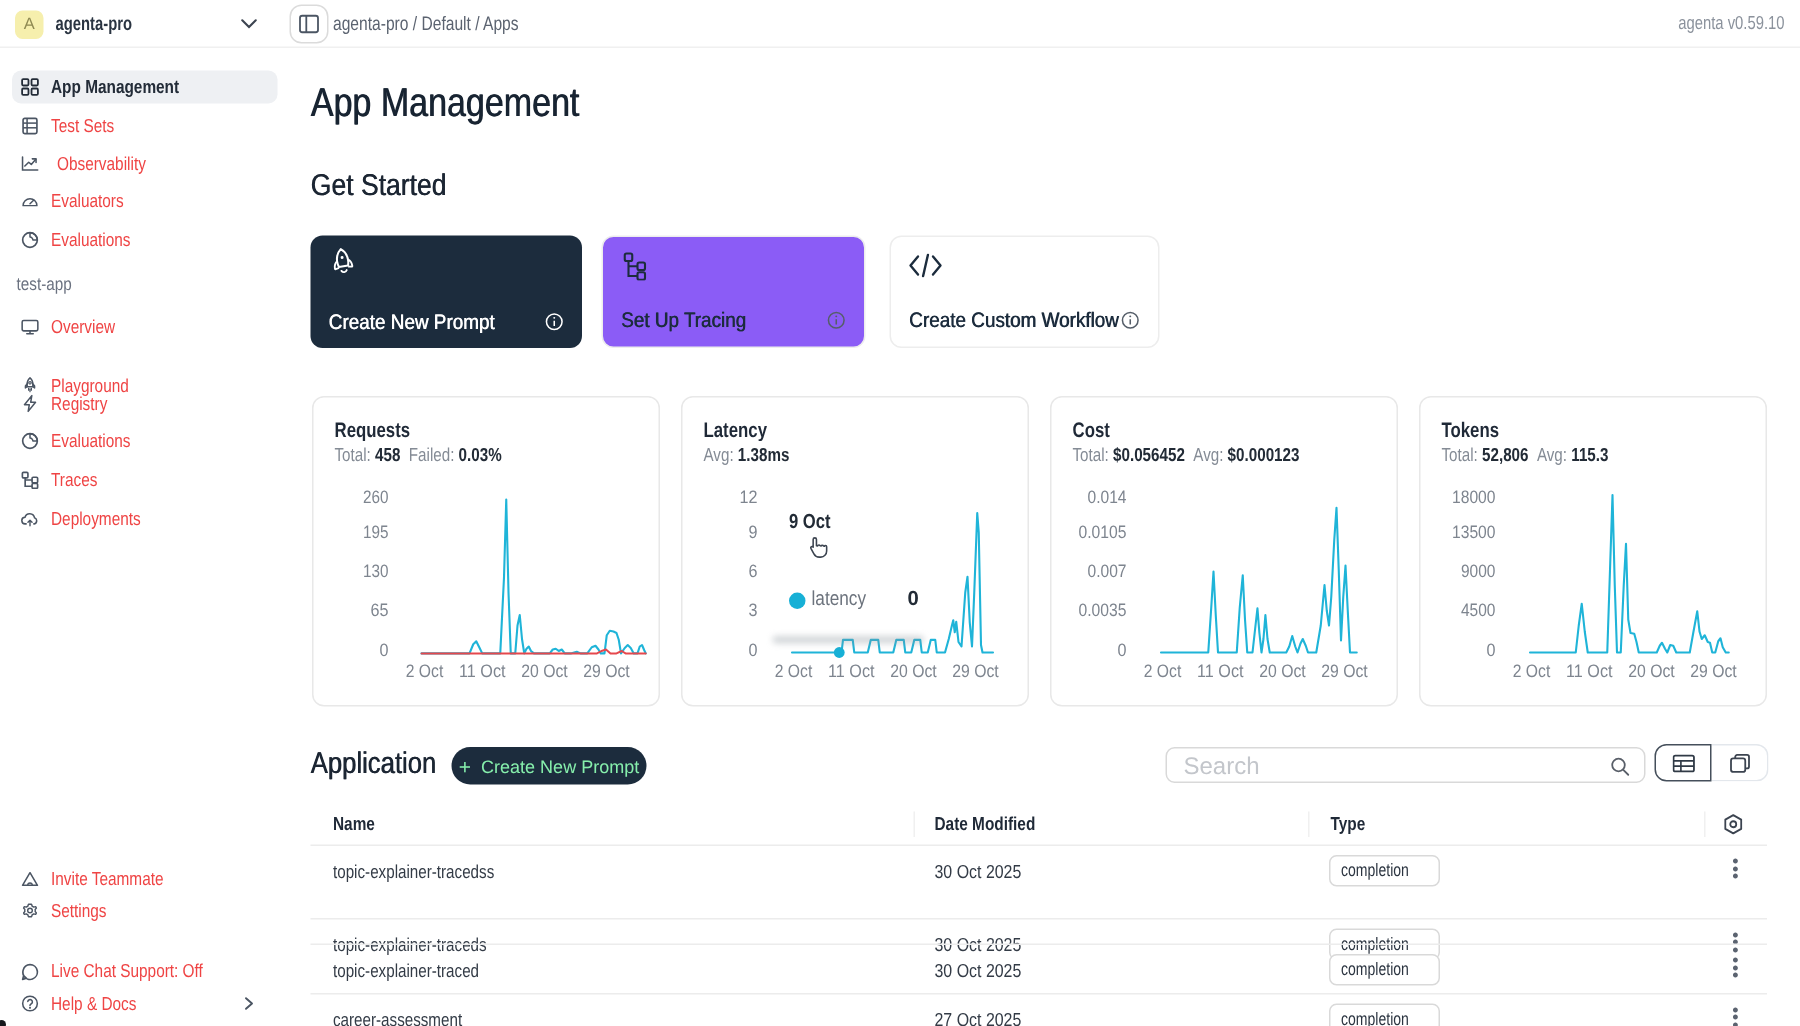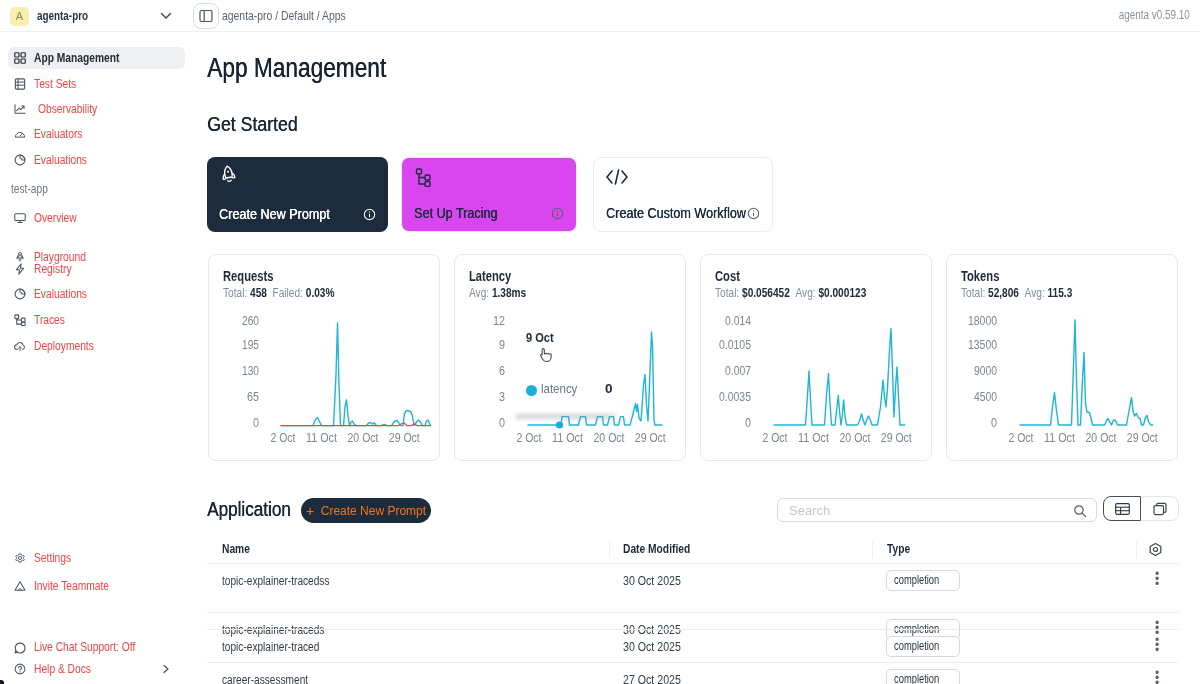--- a/index.html
+++ b/index.html
@@ -21,32 +21,32 @@
   .nav-label { position:absolute; left:11px; font-size:12px; color:#6b7280; transform:scaleX(0.85); transform-origin:0 0; }
   
   #h1 { position:absolute; left:207px; top:53px; font-size:27px; font-weight:normal; text-shadow:0.55px 0 0 #182432; color:#182432; transform:scaleX(0.84); transform-origin:0 0; white-space:nowrap; }
   #h2 { position:absolute; left:207px; top:113px; font-size:20px; font-weight:normal; text-shadow:0.45px 0 0 #1c2633; color:#1c2633; transform:scaleX(0.885); transform-origin:0 0; white-space:nowrap; }
   #h3 { position:absolute; left:207px; top:498px; font-size:20px; font-weight:normal; text-shadow:0.45px 0 0 #1c2633; color:#1c2633; transform:scaleX(0.855); transform-origin:0 0; white-space:nowrap; }
   
   .gs { position:absolute; top:157px; height:75px; border-radius:8px; }
   .gs .ttl { position:absolute; left:12px; bottom:10px; font-size:14px; font-weight:normal; text-shadow:0.4px 0 0 currentColor; transform:scaleX(0.90); transform-origin:0 100%; white-space:nowrap; }
   .gs .info { position:absolute; right:12px; bottom:11px; width:13px; height:13px; }
   #gs1 { left:207px; width:181px; background:#1c2c3d; color:#fff; }
-  #gs2 { left:401px; width:176px; background:#d946ef; border:1px solid #ededed; color:#1c2c3d; }
+  #gs2 { left:401px; width:176px; background:#8b5cf6; border:1px solid #ededed; color:#1c2c3d; }
   #gs3 { left:593px; width:180px; background:#fff; border:1px solid #ededed; color:#1c2c3d; }
   
-  .sc { position:absolute; top:254px; width:232px; height:207px; background:#fff; border:1px solid #e8e8e8; border-radius:8px; }
+  .sc { position:absolute; top:264px; width:232px; height:207px; background:#fff; border:1px solid #e8e8e8; border-radius:8px; }
   .sc .t { position:absolute; left:14px; top:13px; font-size:14px; font-weight:bold; color:#1f2937; transform:scaleX(0.8); transform-origin:0 0; white-space:nowrap; }
   .sc .s { position:absolute; left:14px; top:31px; font-size:12.5px; color:#848b95; transform:scaleX(0.81); transform-origin:0 0; white-space:nowrap; }
   .sc .s b { color:#222b36; }
   .sc svg.chart { position:absolute; left:0; top:0; }
   
-  #newbtn { position:absolute; left:301px; top:498px; width:130px; height:25px; background:#1c2c3d; border-radius:13px; color:#f97316; font-size:12px; text-align:center; line-height:25px; }
+  #newbtn { position:absolute; left:301px; top:498px; width:130px; height:25px; background:#1c2c3d; border-radius:13px; color:#86efac; font-size:12px; text-align:center; line-height:25px; }
   #search { position:absolute; left:777px; top:498px; width:320px; height:24px; border:1px solid #d9d9d9; border-radius:6px; background:#fff; }
-  #search .ph { position:absolute; left:11px; top:4px; font-size:13px; color:#c3c6cb; }
+  #search .ph { position:absolute; left:11px; top:4px; font-size:16px; color:#c3c6cb; }
   #vt { position:absolute; left:1103px; top:496px; height:25px; }
   #vt .seg1 { position:absolute; left:0; top:0; width:38px; height:25px; border:1px solid #454f5b; border-radius:8px 0 0 8px; background:#fff; z-index:2; }
   #vt .seg2 { position:absolute; left:38px; top:0; width:38px; height:25px; border:1px solid #e3e7ec; border-left:none; border-radius:0 8px 8px 0; background:#fff; }
   
   #tbl { position:absolute; left:207px; top:536px; width:971px; }
   .th { position:absolute; top:0; height:27px; font-size:12.5px; font-weight:bold; color:#1f2937; line-height:27px; transform:scaleX(0.82); transform-origin:0 0; white-space:nowrap; }
   .trow { position:absolute; width:971px; height:33px; border-top:1px solid #ececec; font-size:12.5px; color:#333b46; }
   .trow .c1 { position:absolute; left:15px; top:10px; transform:scaleX(0.81); transform-origin:0 0; white-space:nowrap; }
   .trow .c2 { position:absolute; left:416px; top:10px; transform:scaleX(0.85); transform-origin:0 0; white-space:nowrap; }
   .badge { position:absolute; left:679px; top:6px; border:1px solid #d9d9d9; border-radius:5px; height:21px; line-height:19px; padding:0 7px; font-size:12px; color:#2b3440; background:#fff; }
@@ -152,21 +152,21 @@
     </svg>
     <span>Traces</span>
   </div>
 <div class="nav-item" style="top:336px;">
     <svg width="14" height="12" viewBox="0 0 14 12">
       <path d="M4 9.8 H3.4 A2.6 2.6 0 0 1 3.1 4.6 A3.8 3.8 0 0 1 10.5 5 A2.5 2.5 0 0 1 10.3 9.8 H10" fill="none" stroke="#4b5563" stroke-width="1.2" stroke-linecap="round"></path>
       <path d="M7 11.3 V7 M5.4 8.5 L7 6.9 L8.6 8.5" fill="none" stroke="#4b5563" stroke-width="1.1" stroke-linecap="round" stroke-linejoin="round"></path>
     </svg>
     <span>Deployments</span>
   </div>
-<div class="nav-item" style="top:548px;justify-content:space-between;">
+<div class="nav-item" style="top:597px;justify-content:space-between;">
     <svg width="14" height="14" viewBox="0 0 14 14">
       <path d="M7 1.2 L8.2 1.2 L8.7 2.7 A4.6 4.6 0 0 1 9.9 3.4 L11.4 3 L12 4.1 L11 5.2 A4.6 4.6 0 0 1 11 6.8 L12 7.9 L11.4 9 L9.9 8.6 A4.6 4.6 0 0 1 8.7 9.3 L8.2 10.8 L5.8 10.8 L5.3 9.3 A4.6 4.6 0 0 1 4.1 8.6 L2.6 9 L2 7.9 L3 6.8 A4.6 4.6 0 0 1 3 5.2 L2 4.1 L2.6 3 L4.1 3.4 A4.6 4.6 0 0 1 5.3 2.7 L5.8 1.2 Z" fill="none" stroke="#4b5563" stroke-width="1.1" stroke-linejoin="round" transform="translate(0,1)"></path>
       <circle cx="7" cy="7" r="1.8" fill="none" stroke="#4b5563" stroke-width="1.1"></circle>
     </svg>
     <span>Settings</span>
   </div>
 <div class="nav-item" style="top:576px;text-align:center;">
     <svg width="14" height="13" viewBox="0 0 14 13">
       <path d="M7 1.6 L12.8 11.4 L1.2 11.4 Z" fill="none" stroke="#4b5563" stroke-width="1.2" stroke-linejoin="round"></path>
       <path d="M5.2 11.4 a1.8 1.8 0 0 1 3.6 0" fill="none" stroke="#4b5563" stroke-width="1.0"></path>

